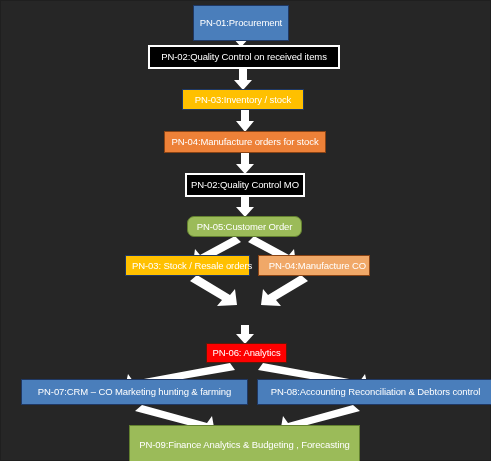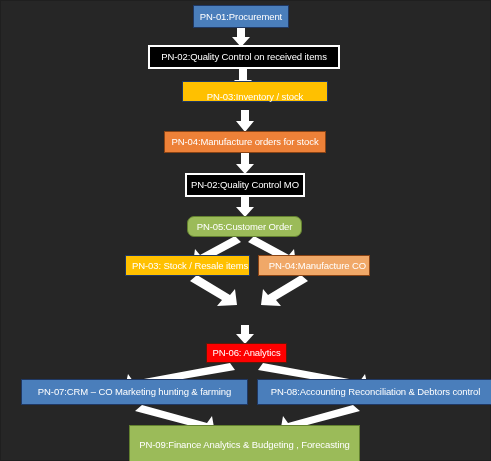--- a/index.html
+++ b/index.html
@@ -109,40 +109,40 @@
       <g>
         <polygon points="141,404 134,410 198,427 193,434 214,432 211,415 206,422"></polygon>
       </g>
 
       <g>
         <polygon points="352,404 359,410 295,427 300,434 279,432 282,415 287,422"></polygon>
       </g>
     </g>
   </svg>
 
-  <div class="node n-blue" style="left:192px; top:4px;   width:96px;  height:23px;">
+  <div class="node n-blue" style="left:192px; top:4px;   width:96px;  height:36px;">
       <span>PN-01:Procurement</span>
     </div>
   <div class="node n-qc" style="left:147px; top:44px;  width:192px; height:24px;">
       <span>PN-02:Quality Control on received items</span>
     </div>
-  <div class="node n-yellow" style="left:181px; top:80px;  width:146px; height:21px;align-items:flex-end;">
+  <div class="node n-yellow" style="left:181px; top:88px;  width:122px; height:21px;">
       <span>PN-03:Inventory / stock</span>
     </div>
   <div class="node n-orange" style="left:163px; top:130px; width:162px; height:22px;">
       <span>PN-04:Manufacture orders for stock</span>
     </div>
   <div class="node n-qc" style="left:184px; top:172px; width:120px; height:24px;">
       <span>PN-02:Quality Control MO</span>
     </div>
   <div class="node n-green" style="left:186px; top:215px; width:115px; height:21px;border-radius:7px;">
       <span>PN-05:Customer Order</span>
     </div>
   <div class="node n-yellow overflow" style="left:124px; top:254px; width:125px; height:21px;">
-      <span>PN-03: Stock / Resale items</span>
+      <span>PN-03: Stock / Resale orders</span>
     </div>
   <div class="node n-orange-lt" style="left:257px; top:254px; width:112px; height:21px;">
       <span>PN-04:Manufacture CO</span>
     </div>
   <div class="node n-red" style="left:205px; top:342px; width:81px;  height:20px;">
       <span>PN-06: Analytics</span>
     </div>
   <div class="node n-blue" style="left:20px;  top:378px; width:227px; height:26px;text-align:right;">
       <span>PN-07:CRM – CO Marketing hunting &amp; farming</span>
     </div>

